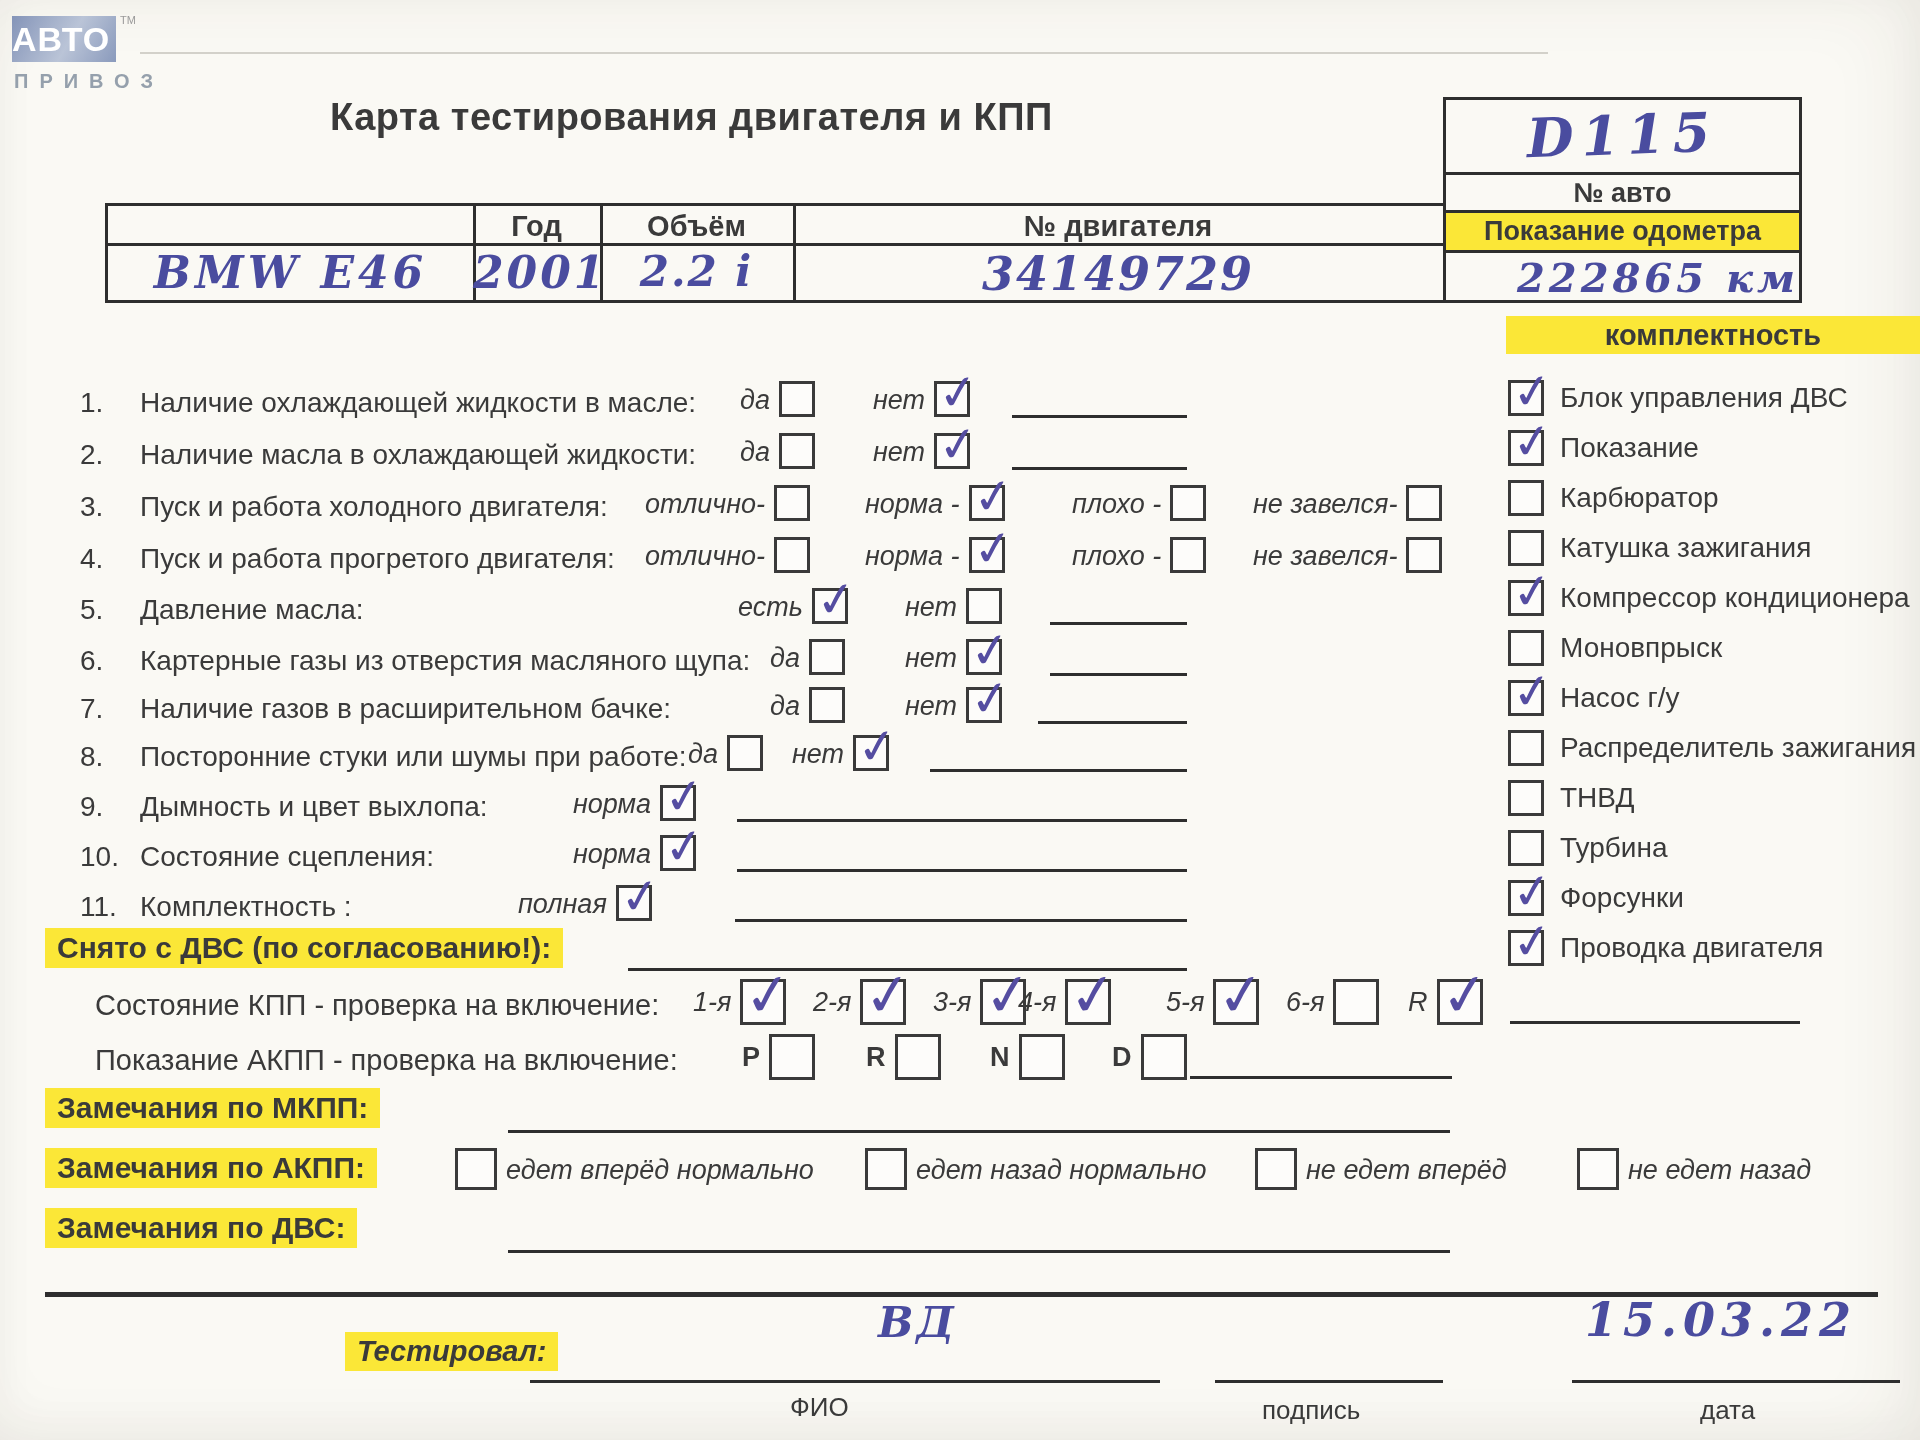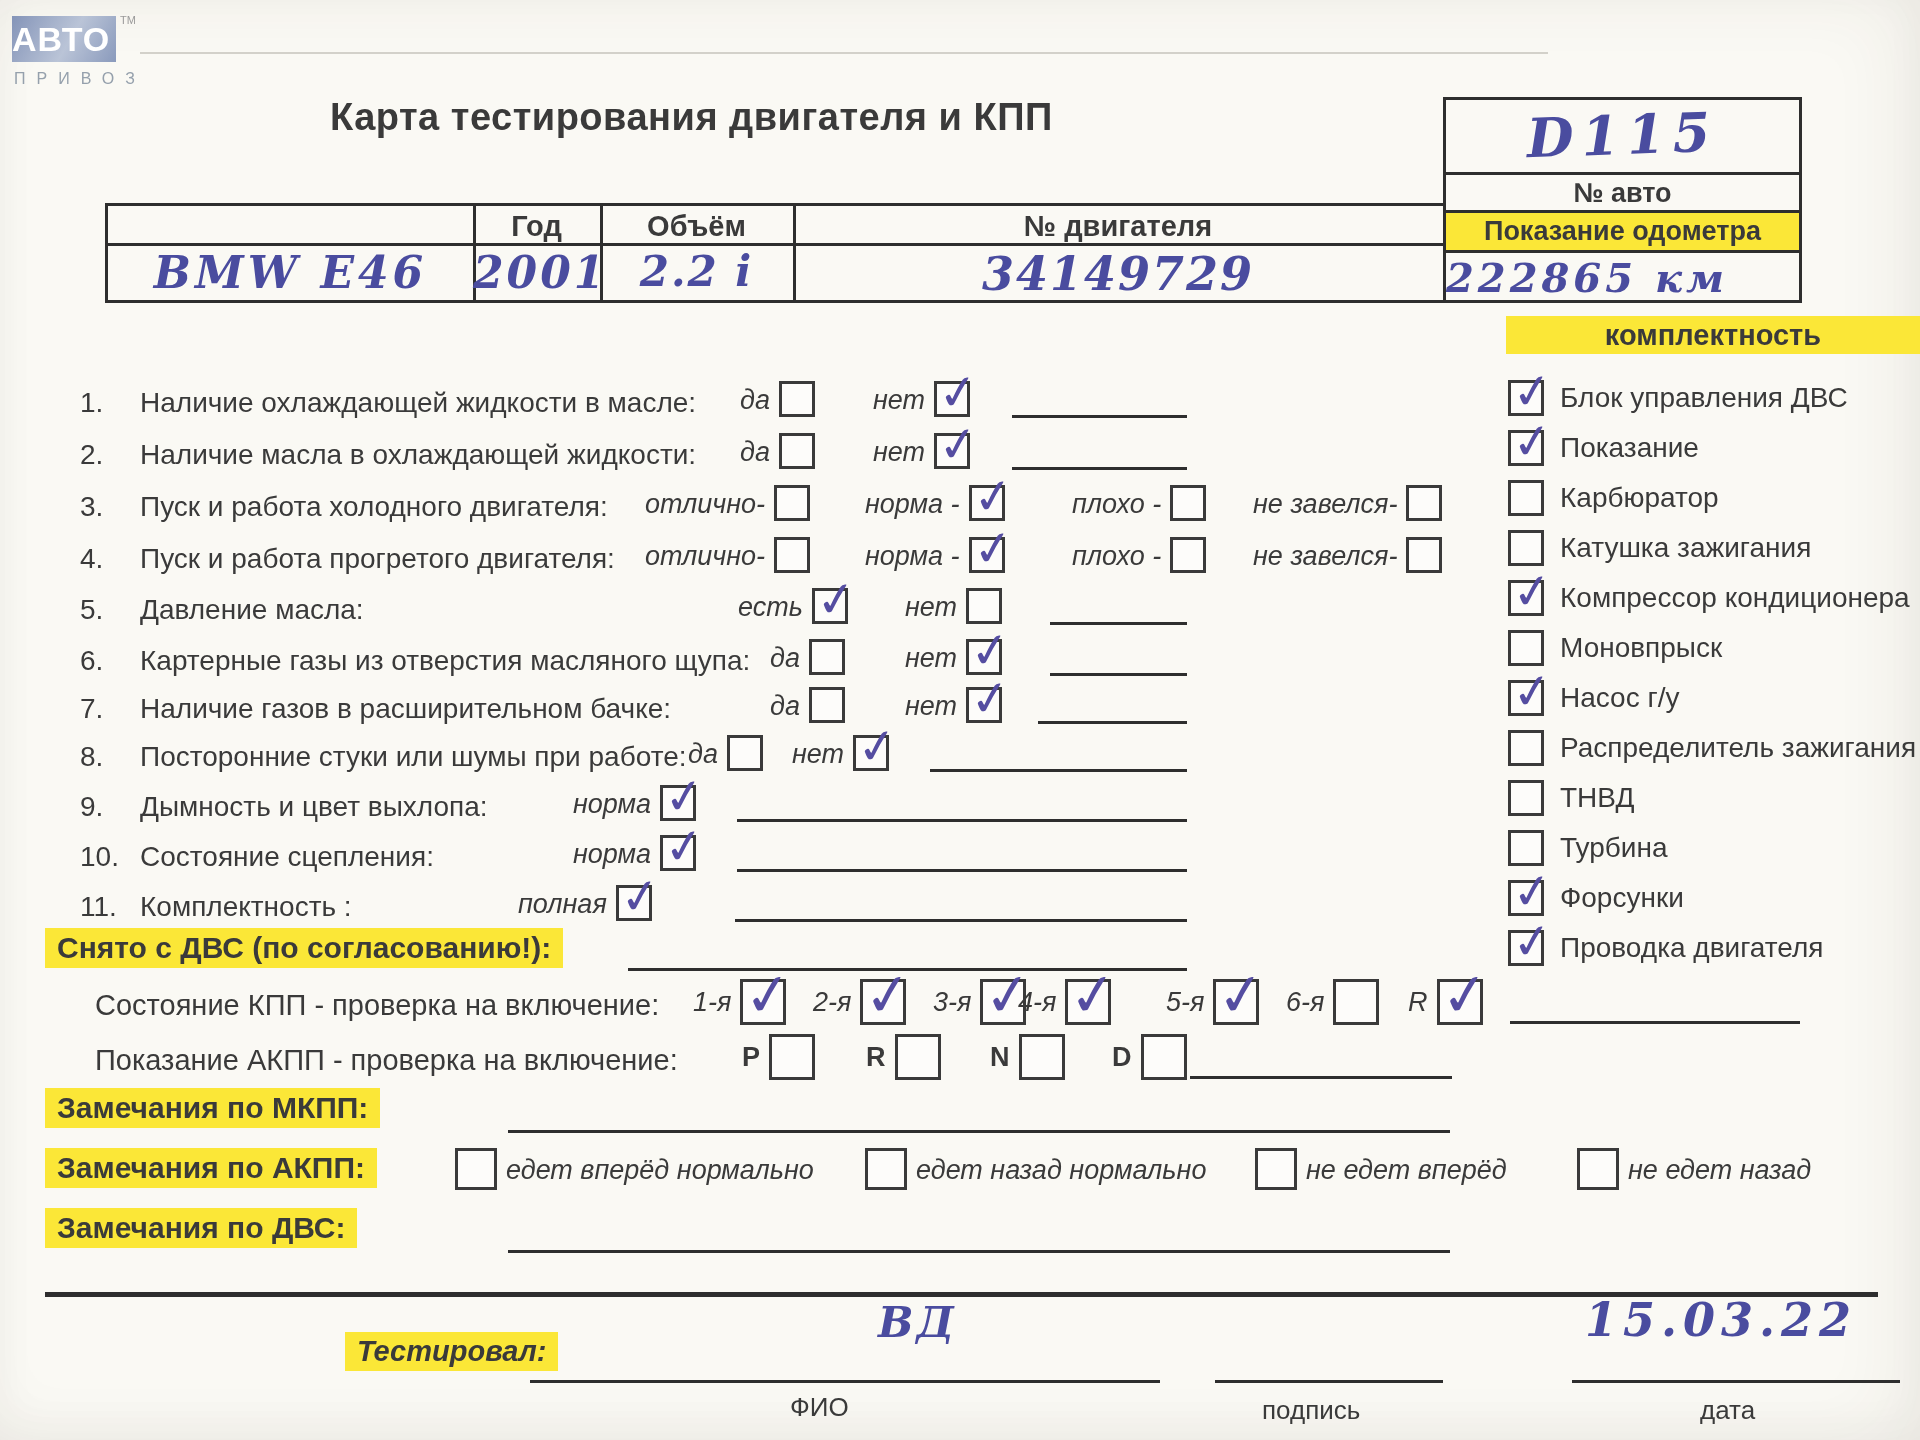--- a/index.html
+++ b/index.html
@@ -20,29 +20,29 @@
   .cb .mark{position:absolute;left:1px;top:-16px;line-height:1;color:#554da1;
             transform:rotate(-7deg);font-family:"DejaVu Sans",sans-serif;font-weight:bold}
   .opt{position:absolute;display:flex;align-items:flex-start;gap:9px;top:-4px}
   .ol{font-style:italic;font-size:27px;padding-top:4px;white-space:nowrap}
   .title{position:absolute;left:330px;top:96px;font-size:38px;font-weight:bold;letter-spacing:.5px}
   .logo-sq{position:absolute;left:12px;top:16px;width:104px;height:46px;
            background:linear-gradient(120deg,#8494b8,#bac4d7 55%,#8a9abc);
            display:flex;align-items:center;justify-content:flex-start;
            font-weight:bold;font-size:34px;color:#fff;letter-spacing:1px}
   .logo-tm{position:absolute;left:120px;top:14px;font-size:11px;color:#9a9a9a}
-  .logo-sub{position:absolute;left:14px;top:70px;font-size:16px;letter-spacing:11px;color:#95a0ac;font-weight:normal}
+  .logo-sub{position:absolute;left:14px;top:70px;font-size:20px;letter-spacing:11px;color:#95a0ac;font-weight:bold}
   .carbox{border:3px solid #2e2e2e}
   .cbx-div{position:absolute;left:0;width:100%;height:3px;background:#2e2e2e}
   .carbox-num{position:absolute;top:0;left:0;width:100%;height:72px;text-align:center;
               font-size:54px;letter-spacing:8px;line-height:70px;transform:rotate(-2deg)}
   .carbox-label{position:absolute;top:78px;width:100%;text-align:center;font-size:27px;font-weight:bold}
   .carbox-odo{position:absolute;top:113px;width:100%;height:37px;background:#fbe737;
               text-align:center;font-size:27px;font-weight:bold;line-height:37px}
-  .carbox-odoval{position:absolute;top:154px;width:100%;text-align:left;font-size:40px;letter-spacing:4px}
+  .carbox-odoval{position:absolute;top:154px;width:100%;text-align:right;font-size:40px;letter-spacing:4px}
   .scanline{position:absolute;left:140px;top:52px;width:1408px;height:2px;background:#b9b6ae;opacity:.6}
   .flabel{position:absolute;font-size:26px;color:#3a3a3a}
 </style>
 </head>
 <body>
 
 <div class="page" id="page">
 
   <div>
     <div class="logo-sq">

